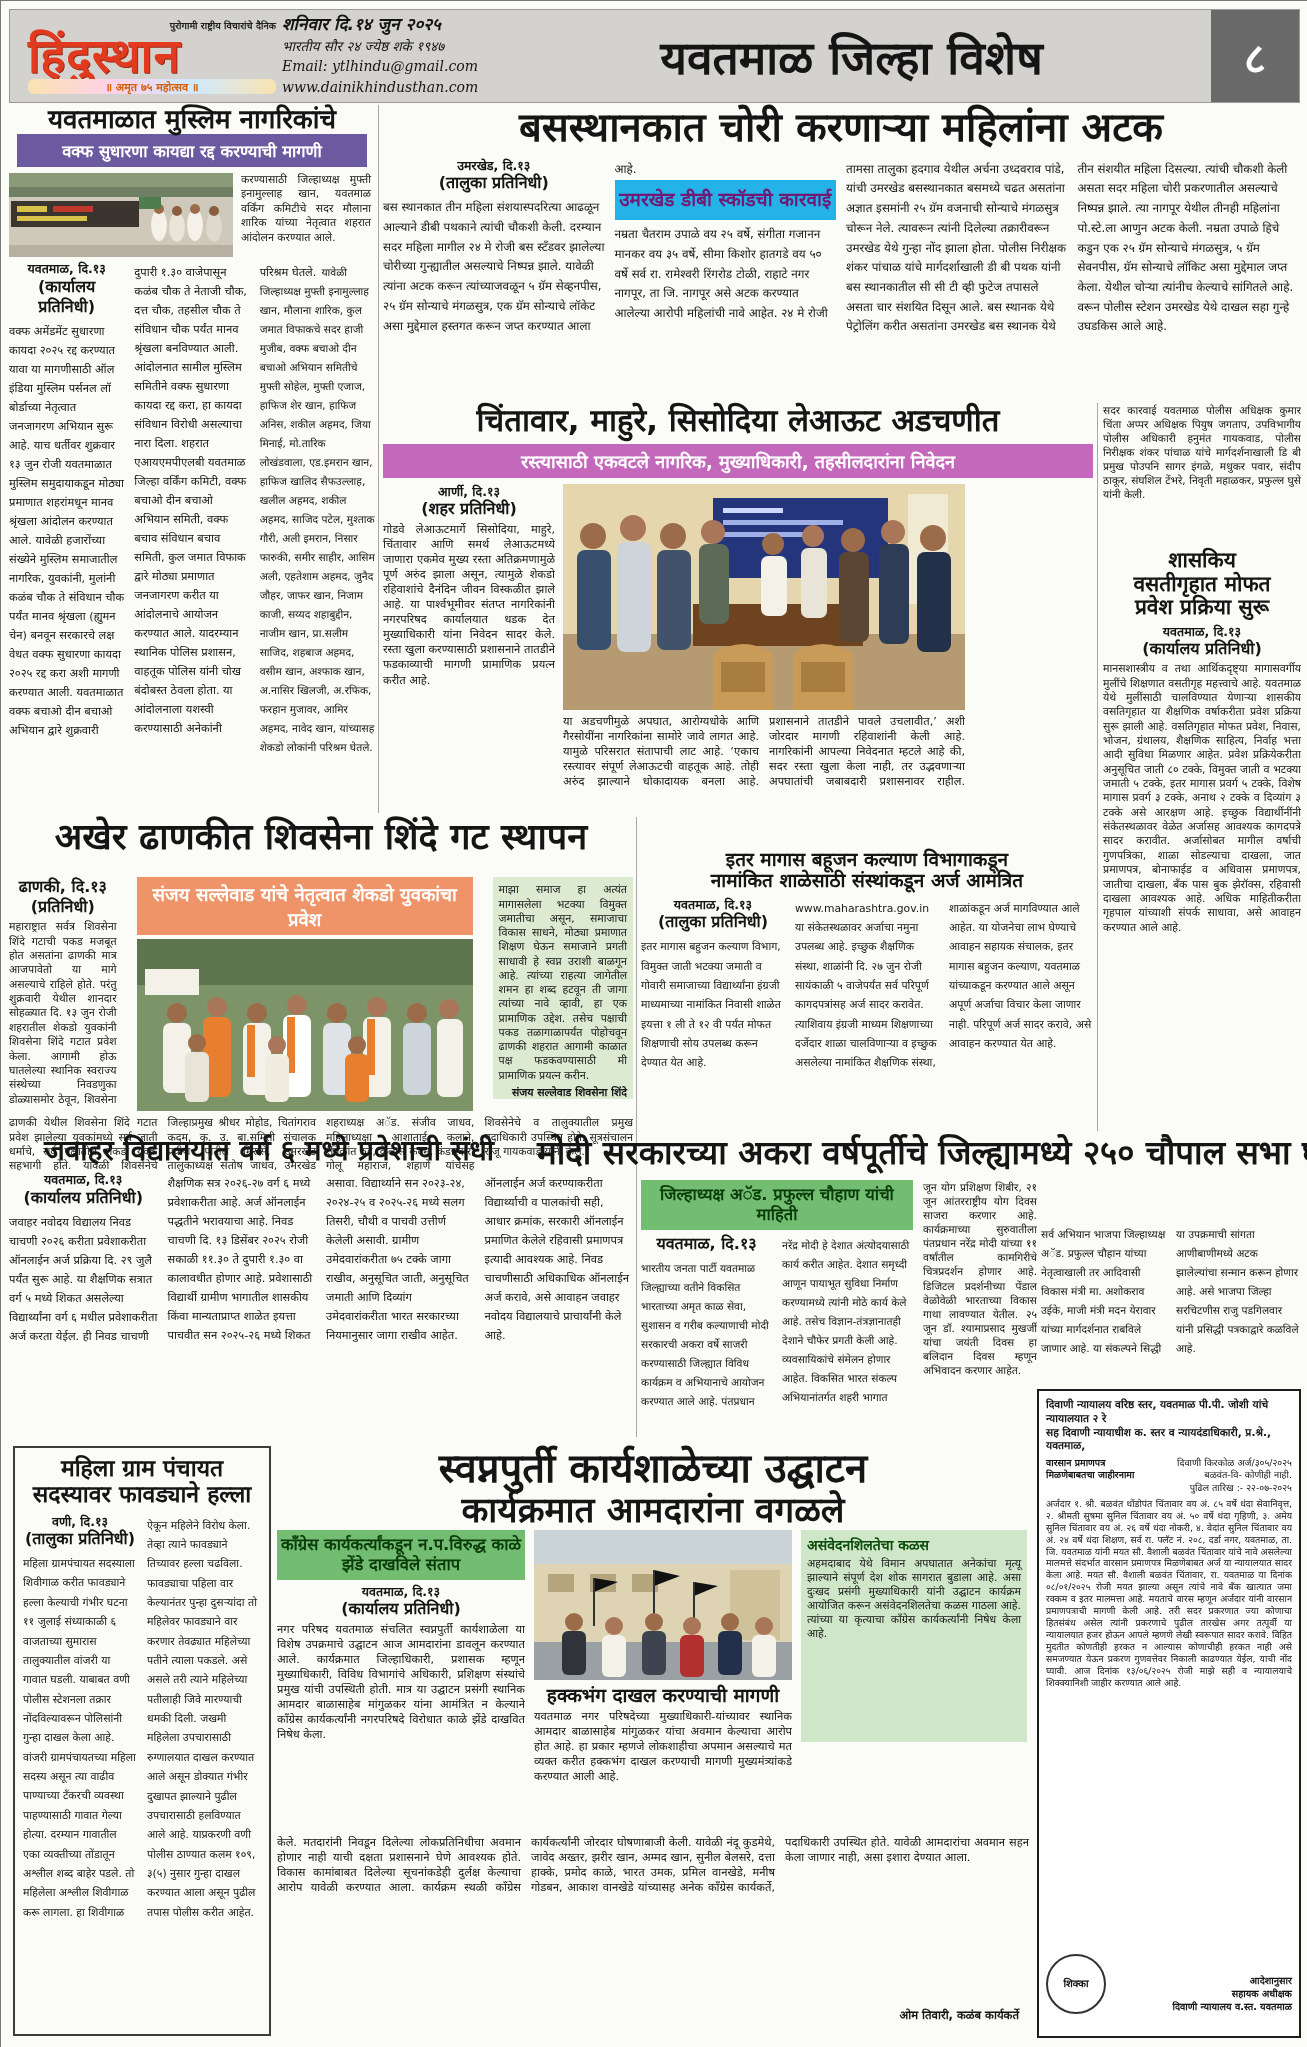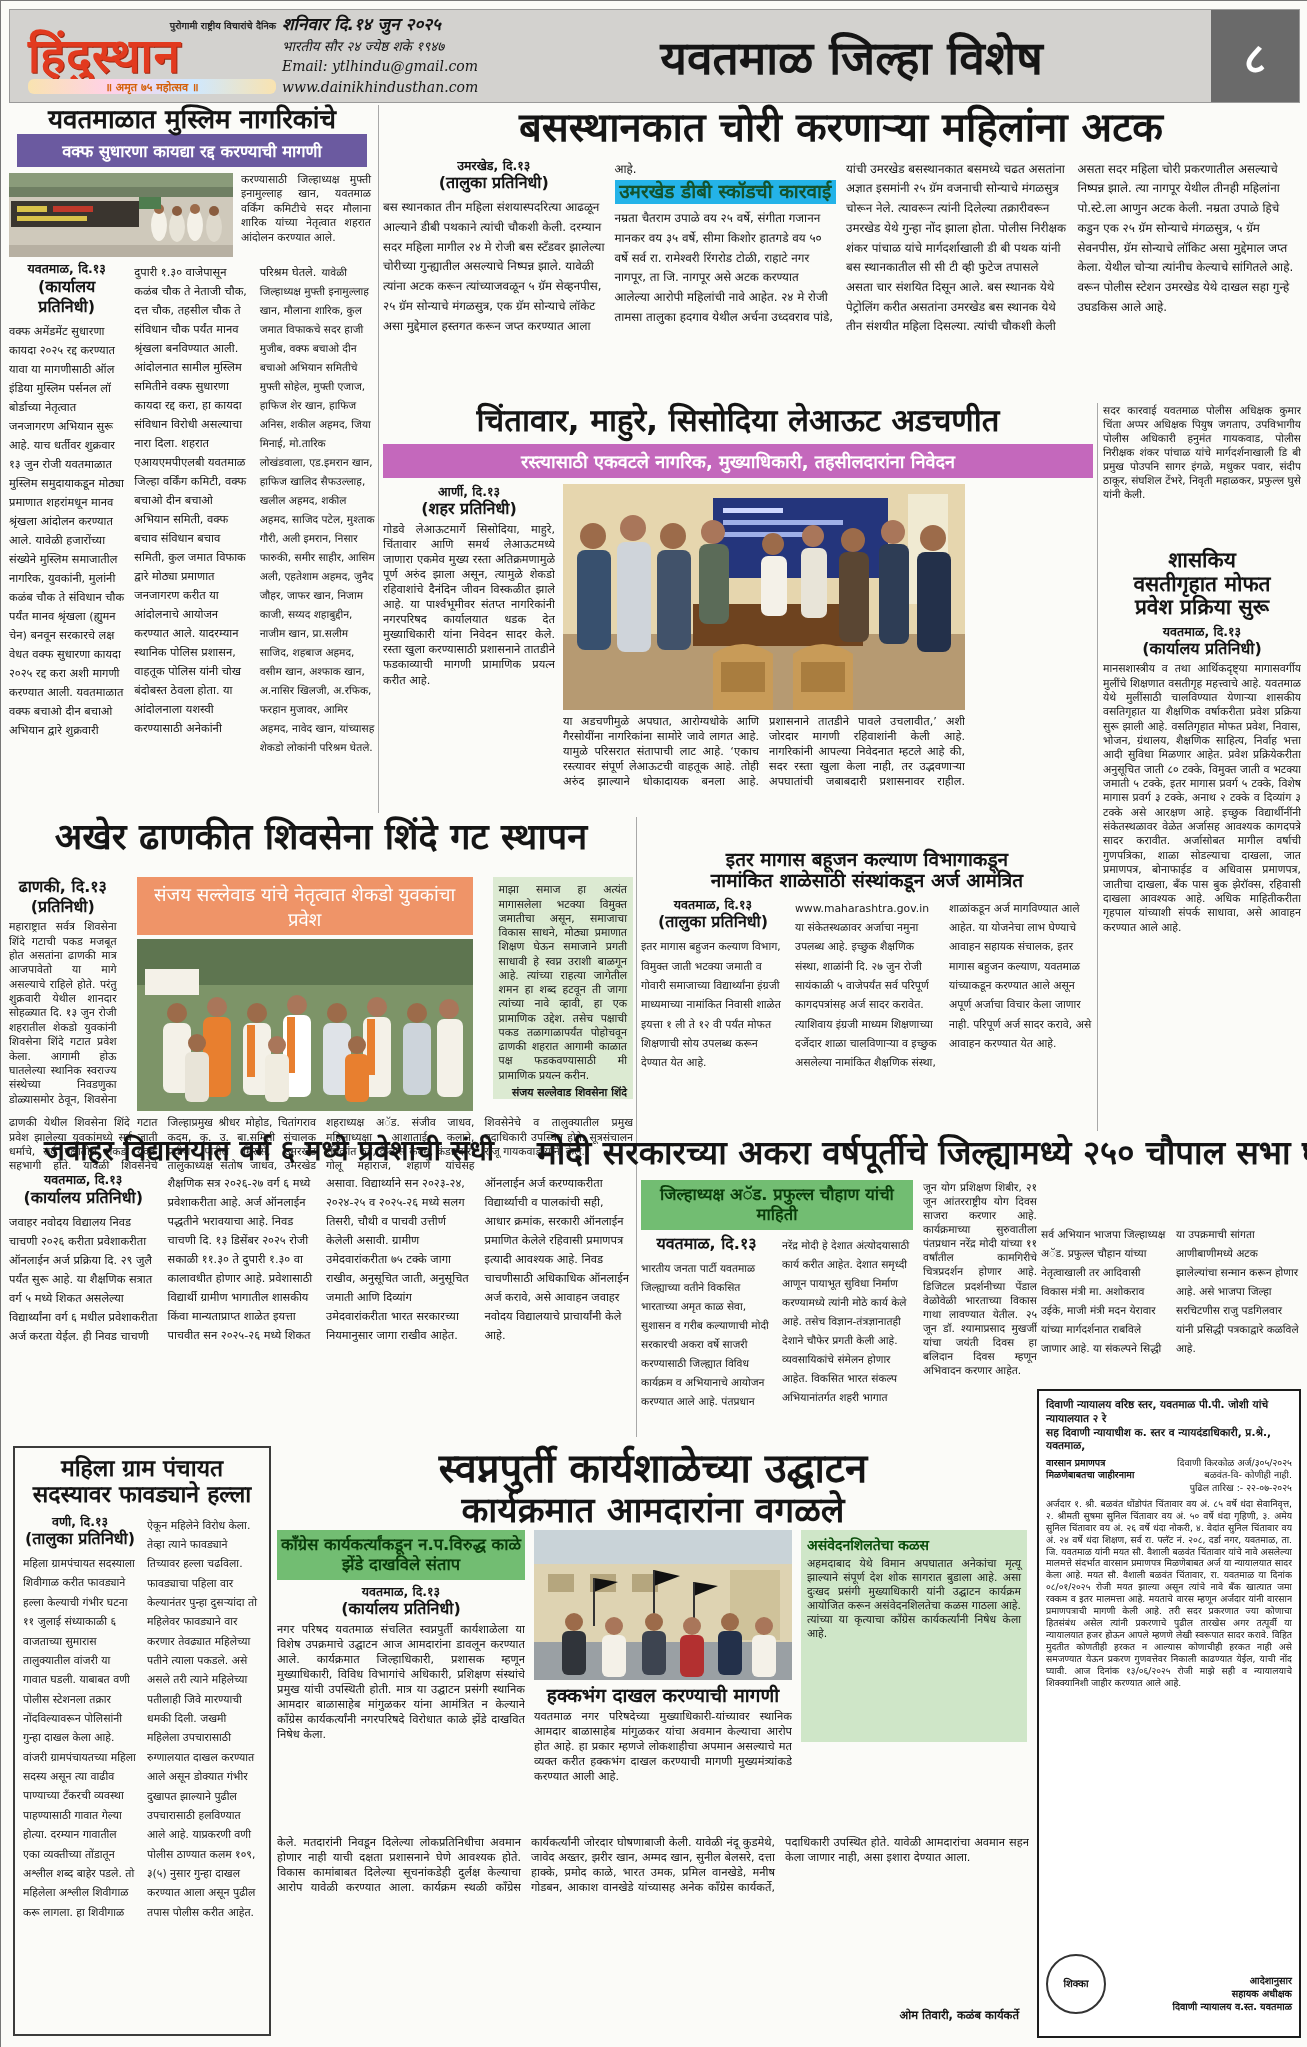--- a/index.html
+++ b/index.html
@@ -27,24 +27,24 @@
   .mh-d1{font-size:17px;font-weight:bold;}
   .mh-d2{font-size:13.5px;}
   .mh-d3,.mh-d4{font-size:14px;font-family:"DejaVu Serif",serif;}
   .mh-edition{flex:1;font-size:46px;font-weight:bold;text-align:center;align-self:center;letter-spacing:0px;}
   .mh-page{width:88px;background:#6a6a6a;color:#fff;font-size:42px;font-weight:bold;
            display:flex;align-items:center;justify-content:center;}
   
   .vr{position:absolute;width:1px;background:#a8a8a8;}
   
   .kicker-purple{background:#6b5aa0;color:#fff;font-weight:bold;font-size:16.5px;text-align:center;padding:5px 2px;}
-  .inline-box{display:inline-block;width:100%;background:#24b3e8;color:#14532d;font-weight:bold;font-size:19px;
-              text-align:center;padding:0 2px;margin:3px 0;line-height:1.25;box-sizing:border-box;}
+  .inline-box{display:inline-block;width:100%;background:#24b3e8;color:#701a75;font-weight:bold;font-size:19px;
+              text-align:center;padding:8px 2px;margin:3px 0;line-height:1.25;box-sizing:border-box;}
   .strip-pink{background:#c468bc;color:#fff;font-weight:bold;font-size:18px;text-align:center;padding:5px 2px;}
-  .strip-orange{background:#ef9468;color:#fff;font-weight:normal;font-size:18.5px;text-align:center;padding:4px 8px;}
+  .strip-orange{background:#ef9468;color:#fff;font-weight:bold;font-size:18.5px;text-align:center;padding:4px 8px;}
   .kicker-green{background:#72bd72;color:#0a3c0a;font-weight:bold;font-size:16.5px;text-align:center;padding:5px 3px;line-height:1.2;}
   .quote-box{background:#dcead2;padding:6px;font-size:10.8px;line-height:1.32;text-align:justify;}
   .green-note{background:#cfe6c8;padding:6px;font-size:10.8px;line-height:1.3;text-align:justify;}
   .green-note .ttl{font-weight:bold;color:#0a4d0a;font-size:14px;text-align:left;margin-bottom:3px;}
   .boxed{border:2px solid #3c3c3c;}
   .notice{border:2px solid #1c1c1c;background:#fff;padding:7px;font-size:9.2px;line-height:1.3;}
   .notice .t{font-weight:bold;text-align:left;font-size:10.6px;line-height:1.3;}
   .notice .row{display:flex;justify-content:space-between;margin:4px 0;font-size:9.4px;}
   .notice .row .l{font-weight:bold;}
   .seal{width:56px;height:56px;border:2px solid #333;border-radius:50%;display:flex;align-items:center;

